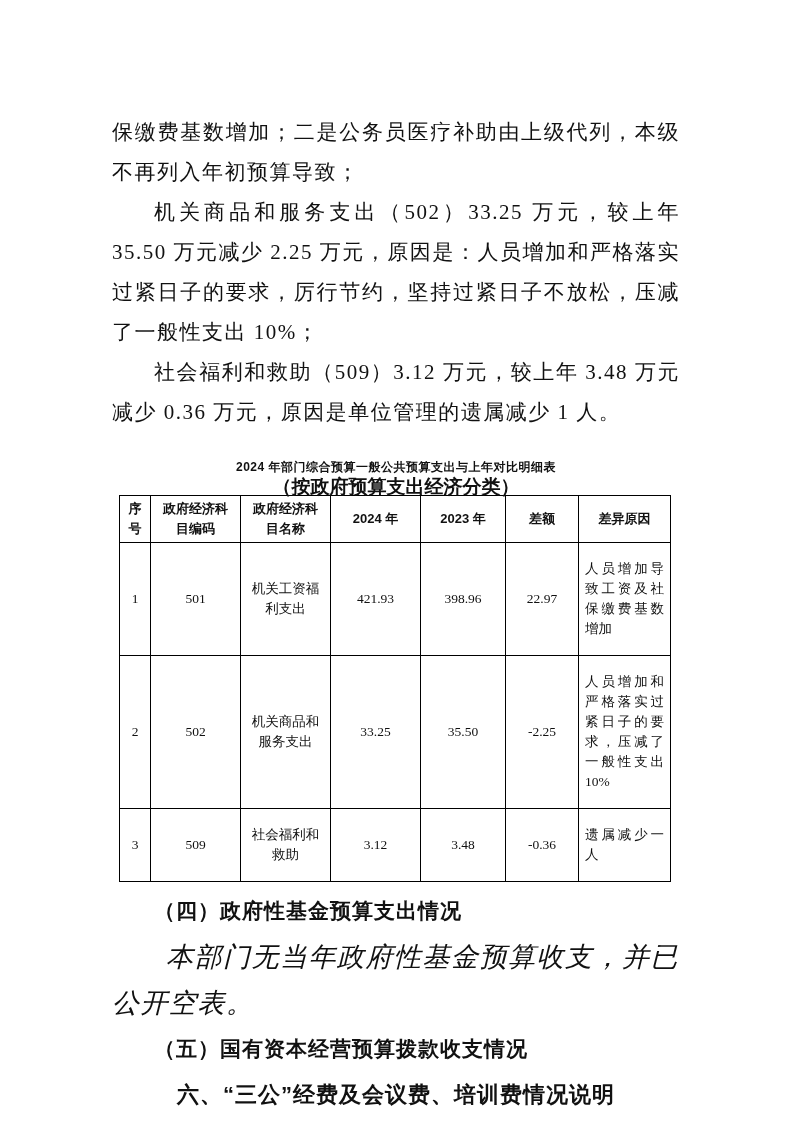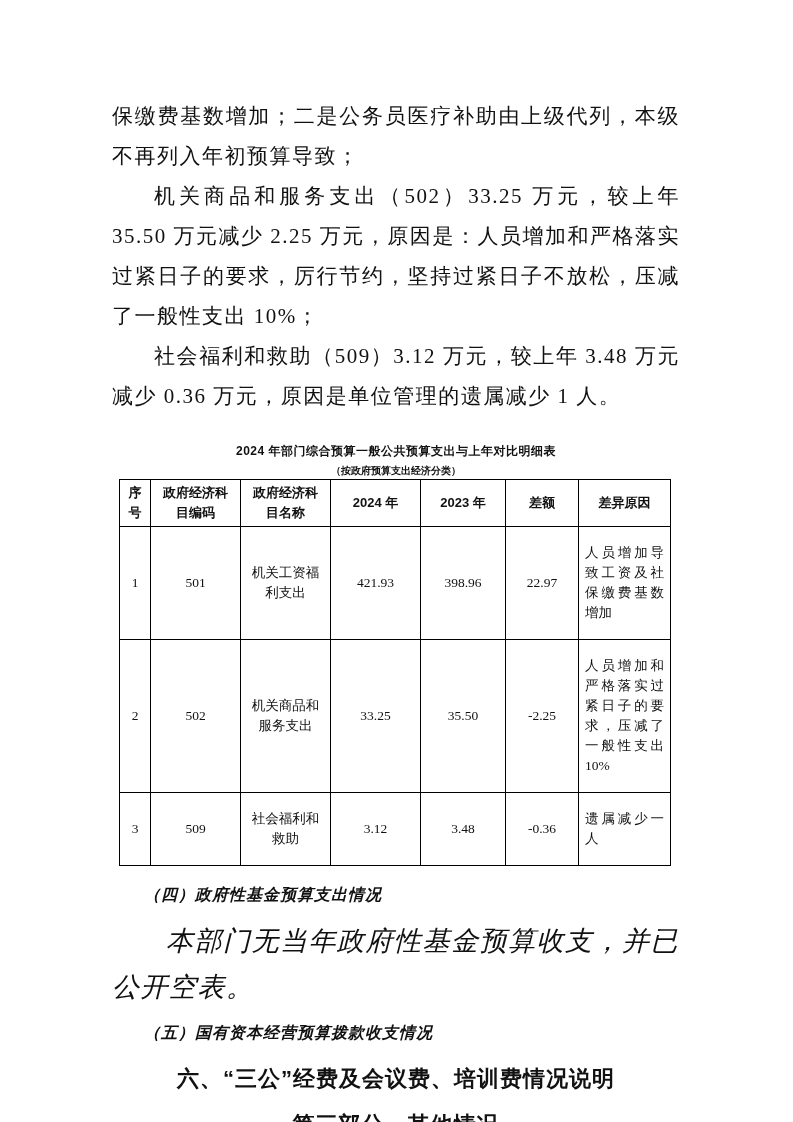--- a/index.html
+++ b/index.html
@@ -9,20 +9,21 @@
     height: 1122px;
     position: relative;
     font-family: "Liberation Serif", "DejaVu Serif", serif;
     color: #111111;
     overflow: hidden;
   }
   .page {
     position: absolute;
     inset: 0;
     background: #ffffff;
+    margin-top: 16px;
   }
   .content {
     padding: 96px 113px 0 112px; 
   }
   
   .para {
     font-size: 21px;
     line-height: 40px;
     text-align: justify;
     letter-spacing: 1.5px;
@@ -35,21 +36,21 @@
     font-family: "Liberation Sans", "DejaVu Sans", sans-serif;
     font-weight: 600;
     font-size: 12px;
     line-height: 22px;
     letter-spacing: 0.5px;
   }
   .tbl-subtitle {
     text-align: center;
     font-family: "Liberation Sans", "DejaVu Sans", sans-serif;
     font-weight: 600;
-    font-size: 10px;
+    font-size: 19px;
     line-height: 17px;
   }
   
   table.budget {
     margin-left: 7px;
     border-collapse: collapse;
     table-layout: fixed;
     width: 551px;
   }
   table.budget th, table.budget td {
@@ -75,25 +76,24 @@
     text-align: justify;
     padding: 16px 6px;
   }
   tr.r1 td { height: 85px; }
   tr.r2 td { height: 100px; }
   tr.r3 td { height: 46px; }
   
   .sec-heading {
     font-family: "Liberation Sans", "DejaVu Sans", sans-serif;
     font-weight: 700;
-    font-size: 16px;
+    font-size: 21px;
     line-height: 46px;
     text-indent: 2em;
     letter-spacing: 1px;
-    font-style: italic;
   }
   .sec-para {
     font-size: 27px;
     line-height: 46px;
     text-indent: 2em;
     letter-spacing: 1.5px;
     font-style: italic;
   }
   .center-heading {
     font-family: "Liberation Sans", "DejaVu Sans", sans-serif;

